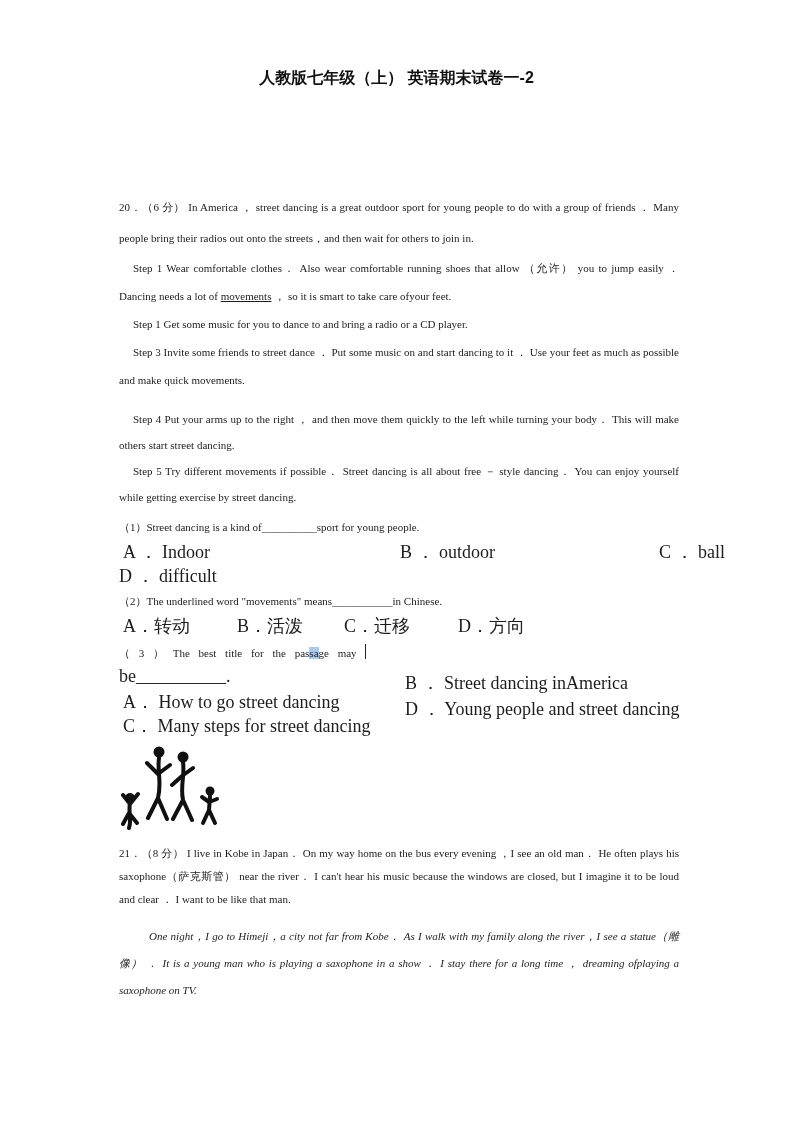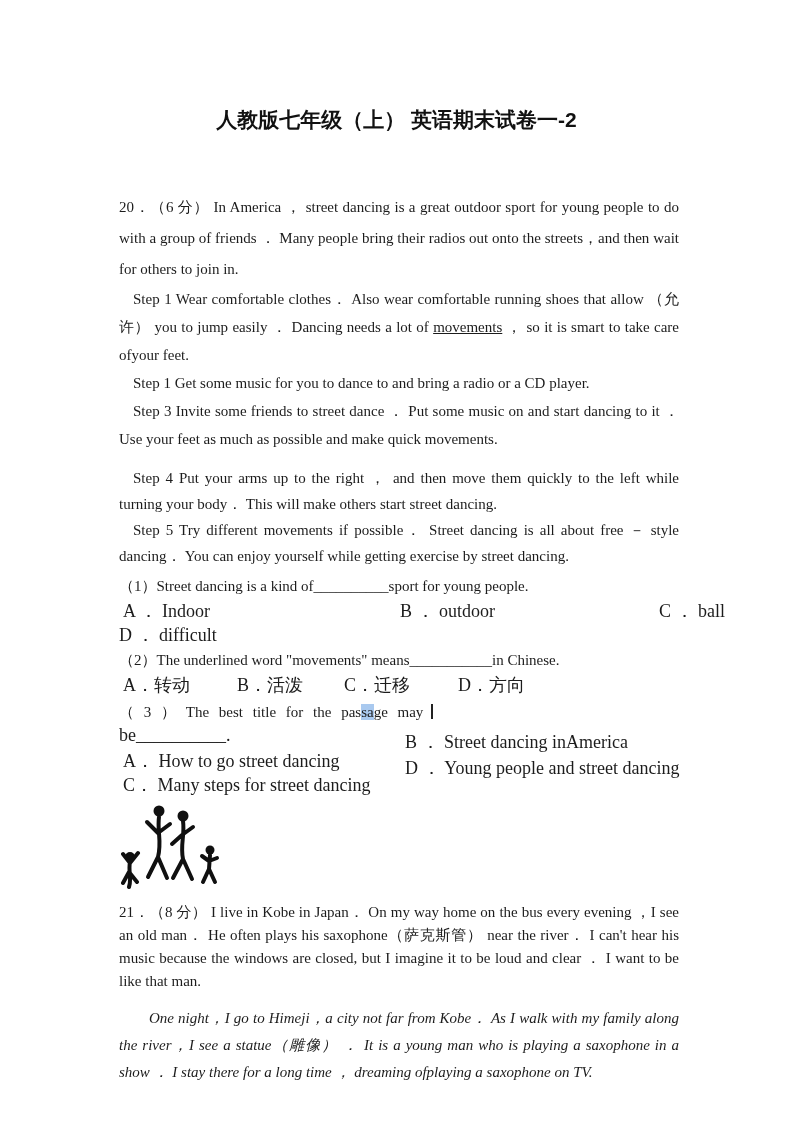--- a/index.html
+++ b/index.html
@@ -7,33 +7,33 @@
   body {
     width:793px; height:1122px;
     font-family:"Liberation Serif","DejaVu Serif",serif;
     color:#1c1c1c;
   }
   .page {
     position:relative; width:793px; height:1122px;
     background:#ffffff; overflow:hidden;
   }
   .title {
-    margin-top:106px;
+    margin-top:64px;
     text-align:center;
     font-family:"Liberation Sans","DejaVu Sans",sans-serif;
     font-weight:bold;
-    font-size:21px;
+    font-size:16px;
     line-height:28px;
     color:#111;
   }
   .content {
     position:absolute; left:119px; top:134px; width:560px;
   }
   .para {
-    font-size:15px;
+    font-size:11px;
     text-align:justify;
   }
   .lh31 { line-height:31px; }
   .lh28 { line-height:28px; }
   .lh26 { line-height:26px; }
   .lh23 { line-height:23px; }
   .lh27 { line-height:27px;font-style:italic; }
   .indent-sm { text-indent:14px; }
   .indent-lg { text-indent:30px; }
   .mt60 { margin-top:58px; }

